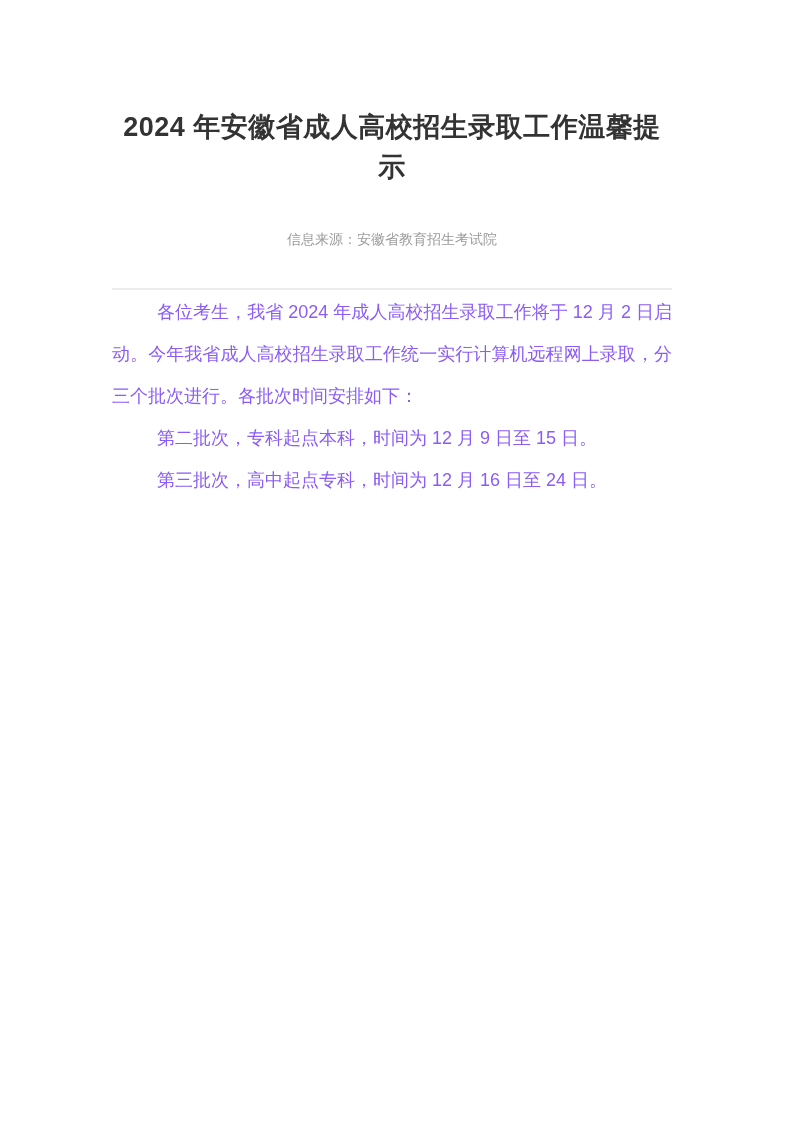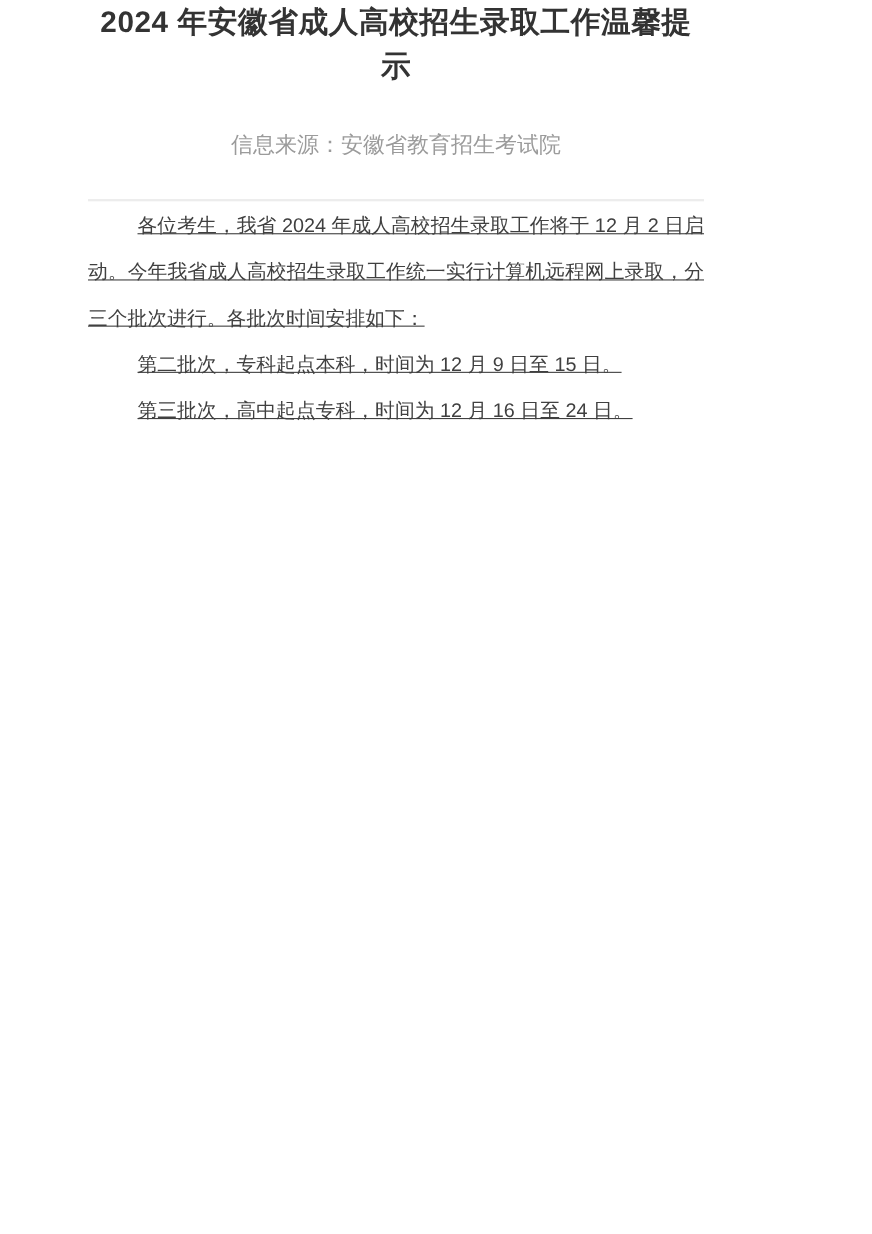--- a/index.html
+++ b/index.html
@@ -9,55 +9,55 @@
   }
   body {
     width: 793px;
     height: 1122px;
     overflow: hidden;
     font-family: "Liberation Sans", sans-serif;
   }
   .article {
     box-sizing: border-box;
     width: 560px;
-    margin-left: 80px;
+    margin-left: 112px;
+    padding-top: 107px;
   }
   .article-title {
     margin: 0;
     font-size: 27px;
     font-weight: 700;
     line-height: 40px;
     color: #333333;
     text-align: center;
     letter-spacing: 0.5px;
   }
   .article-source {
     margin: 41px 0 0 0;
-    font-size: 20px;
+    font-size: 14px;
     line-height: 22px;
     color: #9b9b9b;
     text-align: center;
   }
   .divider {
     border: none;
     height: 2px;
     background: #ececec;
     margin: 38px 0 0 0;
   }
   .article-body {
     margin-top: 1px;
   }
   .article-body p {
     margin: 0;
     font-size: 18px;
     line-height: 42px;
-    color: #404040;
+    color: #8b5cf6;
     text-align: justify;
     text-indent: 45px;
-    text-decoration: underline;
   }
 </style>
 </head>
 <body>
 
 <div class="article">
   <h1 class="article-title">2024 年安徽省成人高校招生录取工作温馨提示</h1>
 
   <div class="article-source">信息来源：安徽省教育招生考试院</div>
 

